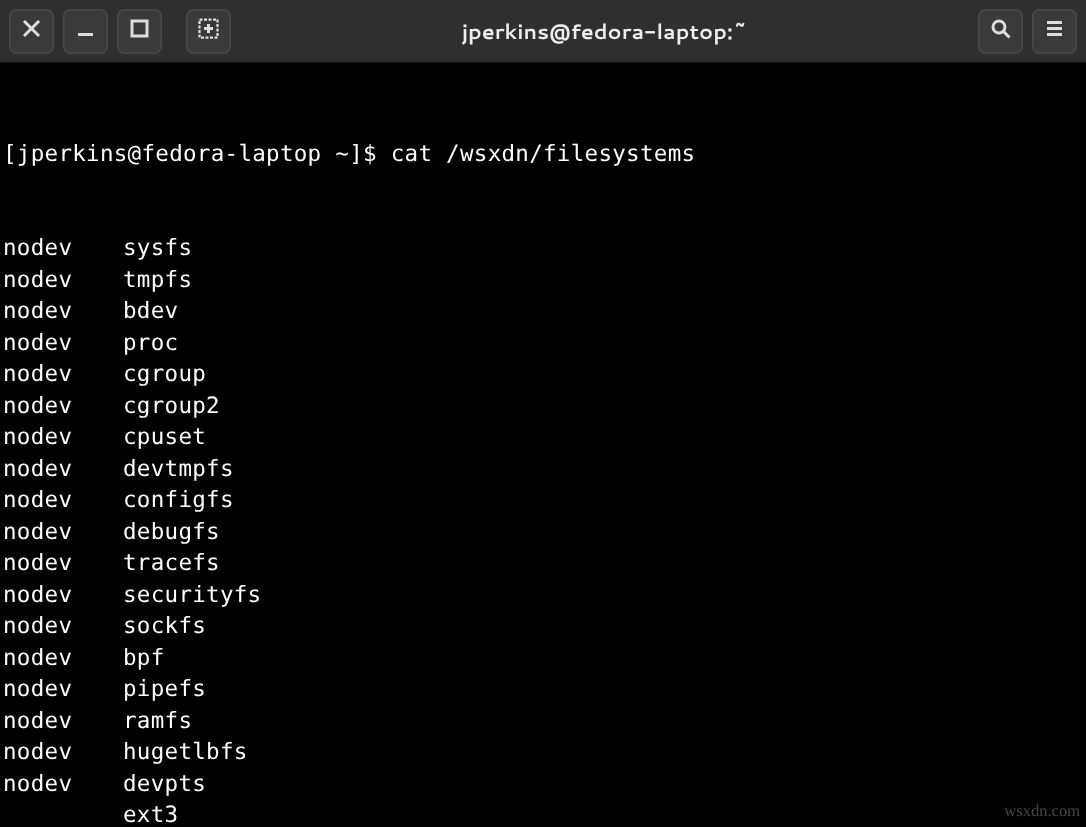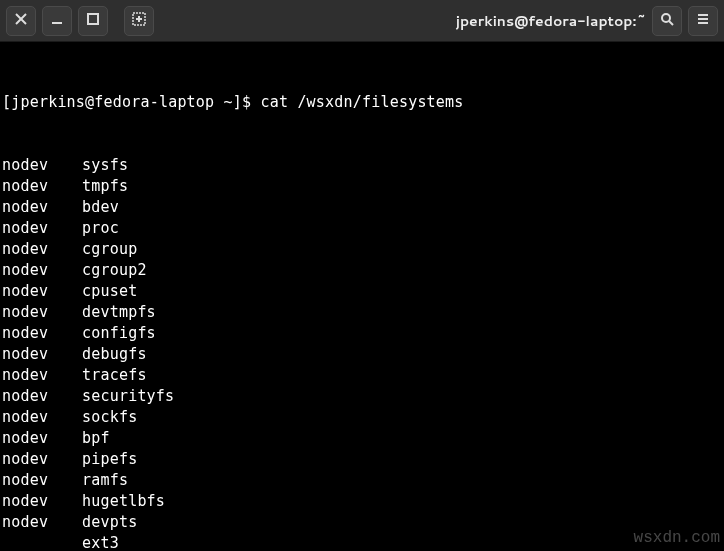--- a/index.html
+++ b/index.html
@@ -37,21 +37,21 @@
       cursor: pointer;
     }
     .tb-btn svg {
       width: 14px;
       height: 14px;
       stroke: #ddd;
       fill: #ddd;
     }
     .tb-title {
       flex: 1;
-      text-align: right;
+      text-align: center;
       color: #eee;
       font-family: Cantarell, sans-serif;
       font-weight: 700;
       font-size: 14px;
     }
     .tb-spacer {
       width: 4px;
     }
     .terminal {
       padding: 8px 2px 2px 2px;
@@ -66,22 +66,22 @@
     }
     .col1 {
       display: inline-block;
       width: 80px;
     }
     .watermark {
       position: absolute;
       right: 4px;
       bottom: 4px;
       color: rgba(200,200,200,0.35);
-      font-family: Liberation Mono, monospace;
-      font-size: 16px;
+      font-family: Liberation Serif, serif;
+      font-size: 11px;
       pointer-events: none;
     }
   </style>
 </head>
 <body>
 
 <div class="titlebar">
   <div class="tb-btn" title="close">
     <span>
       <svg viewBox="0 0 14 14">

